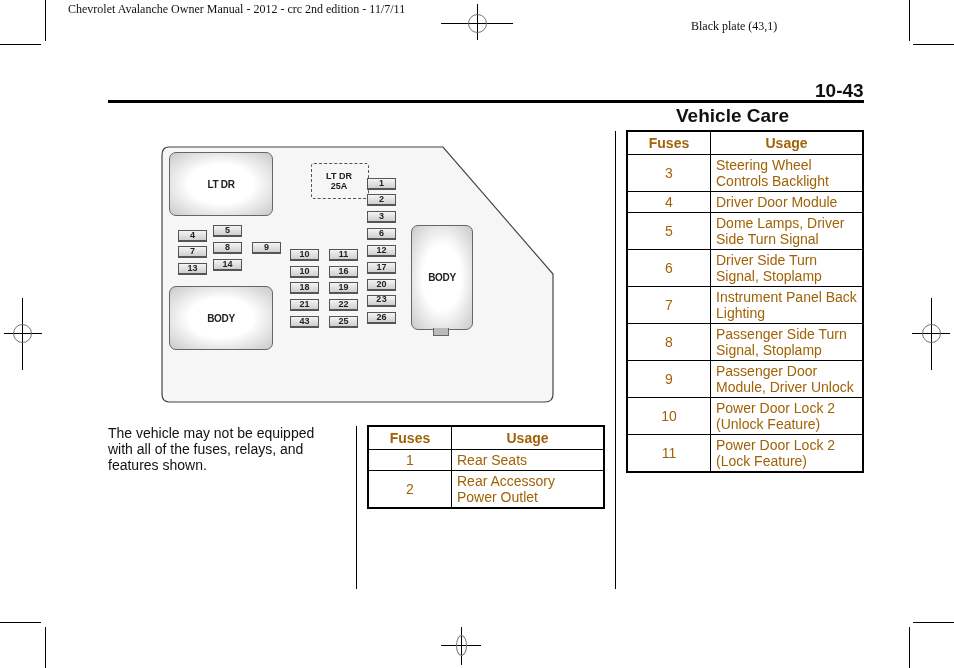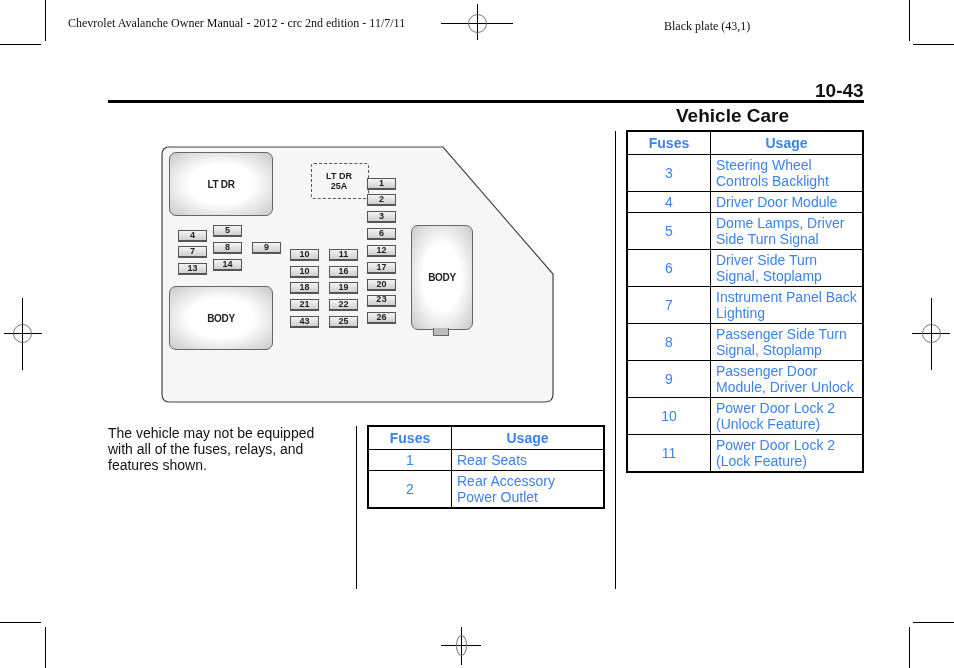--- a/index.html
+++ b/index.html
@@ -15,21 +15,21 @@
   .section-title { font-weight:bold; font-size:19px; white-space:nowrap; }
   .rule { position:absolute; left:108px; top:100px; width:756px; height:3px; background:#000; }
   
   .diagram { position:absolute; left:161px; top:146px; width:394px; height:258px; }
   .fuse { position:absolute; width:27px; height:9px; background:linear-gradient(#f4f4f4,#cfcfcf); border:1px solid #555; border-bottom-width:2px; font-size:9px; line-height:9px; text-align:center; font-family:"Liberation Sans", sans-serif; font-weight:bold; color:#222; box-sizing:content-box; }
   .relay { position:absolute; border:1px solid #666; border-radius:7px; background:radial-gradient(ellipse at center, #fff 45%, #c9c9c9 100%); display:flex; align-items:center; justify-content:center; font-size:10px; font-weight:bold; color:#222; letter-spacing:-0.3px; }
   .dashed { position:absolute; border:1px dashed #555; border-radius:3px; }
   .ltdr-label { position:absolute; font-size:9px; font-weight:bold; text-align:center; line-height:10px; color:#222; }
   
   .para { position:absolute; left:108px; top:425px; width:220px; font-size:14px; line-height:16px; color:#111; }
-  table.fuses { position:absolute; border-collapse:collapse; font-size:14px; color:#3b82f6; }
+  table.fuses { position:absolute; border-collapse:collapse; font-size:14px; color:#a16207; }
   table.fuses th, table.fuses td { border:1px solid #000; padding:2px 5px; line-height:16px; vertical-align:middle; }
   table.fuses th { font-weight:bold; text-align:center; height:18px; }
   table.fuses td.num { text-align:center; }
   table.fuses { border:2px solid #000; }
 </style>
 </head>
 <body>
 
 <div class="vline" style="left:45px; top:0; height:41px;"></div>
 <div class="hline" style="left:0; top:44px; width:41px;"></div>
@@ -54,22 +54,22 @@
   <div class="h" style="left:0; top:35px; width:38px;"></div>
   <div class="v" style="left:19px; top:0; height:72px;"></div>
   <div class="c" style="left:10px; top:26px; width:17px; height:17px;"></div>
 </div>
 <div class="reg" style="left:441px; top:627px; width:40px; height:38px;">
   <div class="h" style="left:0; top:18px; width:40px;"></div>
   <div class="v" style="left:20px; top:0; height:38px;"></div>
   <div class="c" style="left:15px; top:8px; width:9px; height:19px;"></div>
 </div>
 
-<div class="abs crop-text" style="left:68px; top:16px;">Chevrolet Avalanche Owner Manual - 2012 - crc 2nd edition - 11/7/11</div>
-<div class="abs crop-text" style="left:664px; top:19px;">Black plate (43,1)</div>
+<div class="abs crop-text" style="left:68px; top:2px;">Chevrolet Avalanche Owner Manual - 2012 - crc 2nd edition - 11/7/11</div>
+<div class="abs crop-text" style="left:691px; top:19px;">Black plate (43,1)</div>
 
 <div class="abs section-title" style="left:676px; top:80px;margin-top:25px;">Vehicle Care</div>
 <div class="abs section-title" style="left:815px; top:80px;">10-43</div>
 <div class="rule"></div>
 
 <div class="diagram">
   <svg width="394" height="258" style="position:absolute; left:0; top:0;">
     <path d="M8,1 L282,1 L392,128 L392,248 Q392,256 384,256 L8,256 Q1,256 1,248 L1,9 Q1,1 8,1 Z" fill="#f6f6f6" stroke="#444" stroke-width="1.2"></path>
   </svg>
 

